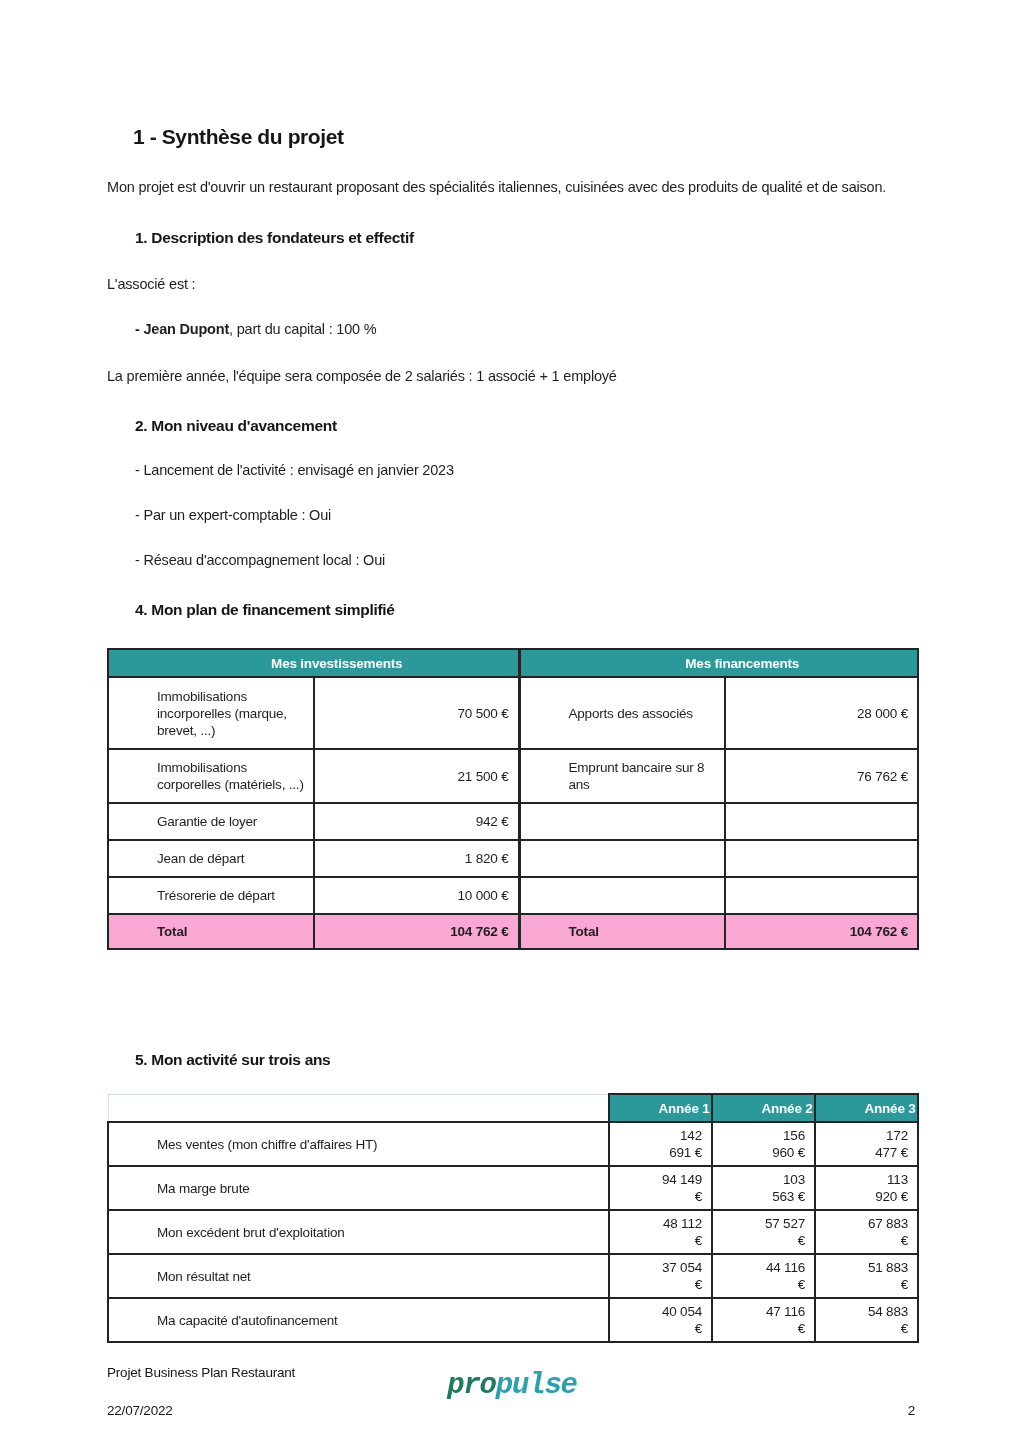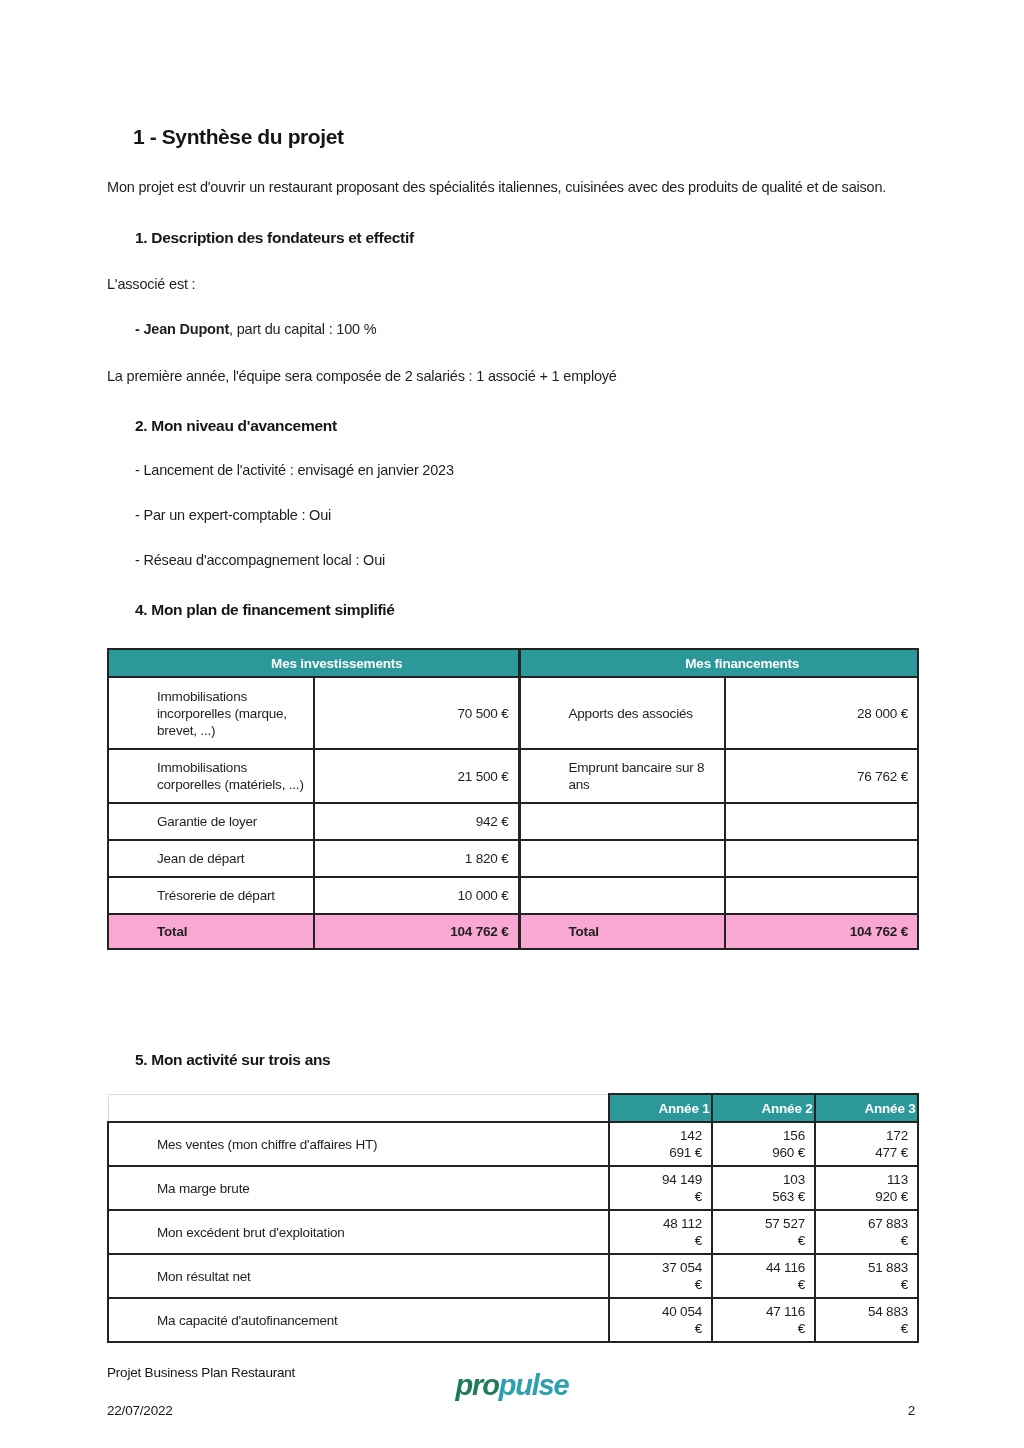--- a/index.html
+++ b/index.html
@@ -47,21 +47,21 @@
   tr.total td{background:#f9a8d4;font-weight:700;height:25px;}
   .t2 th.blank{background:#ffffff;border:1px solid #cfe0e8;}
   .t2 td{height:26px;}
 
   .footer{position:absolute;left:107px;top:1365px;width:810px;height:70px;font-size:13.5px;color:#161616;}
   .f-title{position:absolute;left:0;top:0;line-height:15px;}
   .f-date{position:absolute;left:0;top:38px;line-height:15px;}
   .f-page{position:absolute;right:2px;top:38px;line-height:15px;}
   .f-logo{
     position:absolute;left:50%;top:4px;transform:translateX(-50%);
-    font-size:29px;font-weight:700;font-style:italic;letter-spacing:-1.2px;
+    font-size:29px;font-weight:700;font-style:italic;letter-spacing:-1.2px;font-family:Liberation Mono, monospace;
   }
   .lg-pro{color:#1f7a5e;}
   .lg-pulse{color:#2ba0ae;}
 </style>
 </head>
 <body>
 
 <div class="page">
   <div class="content">
 

